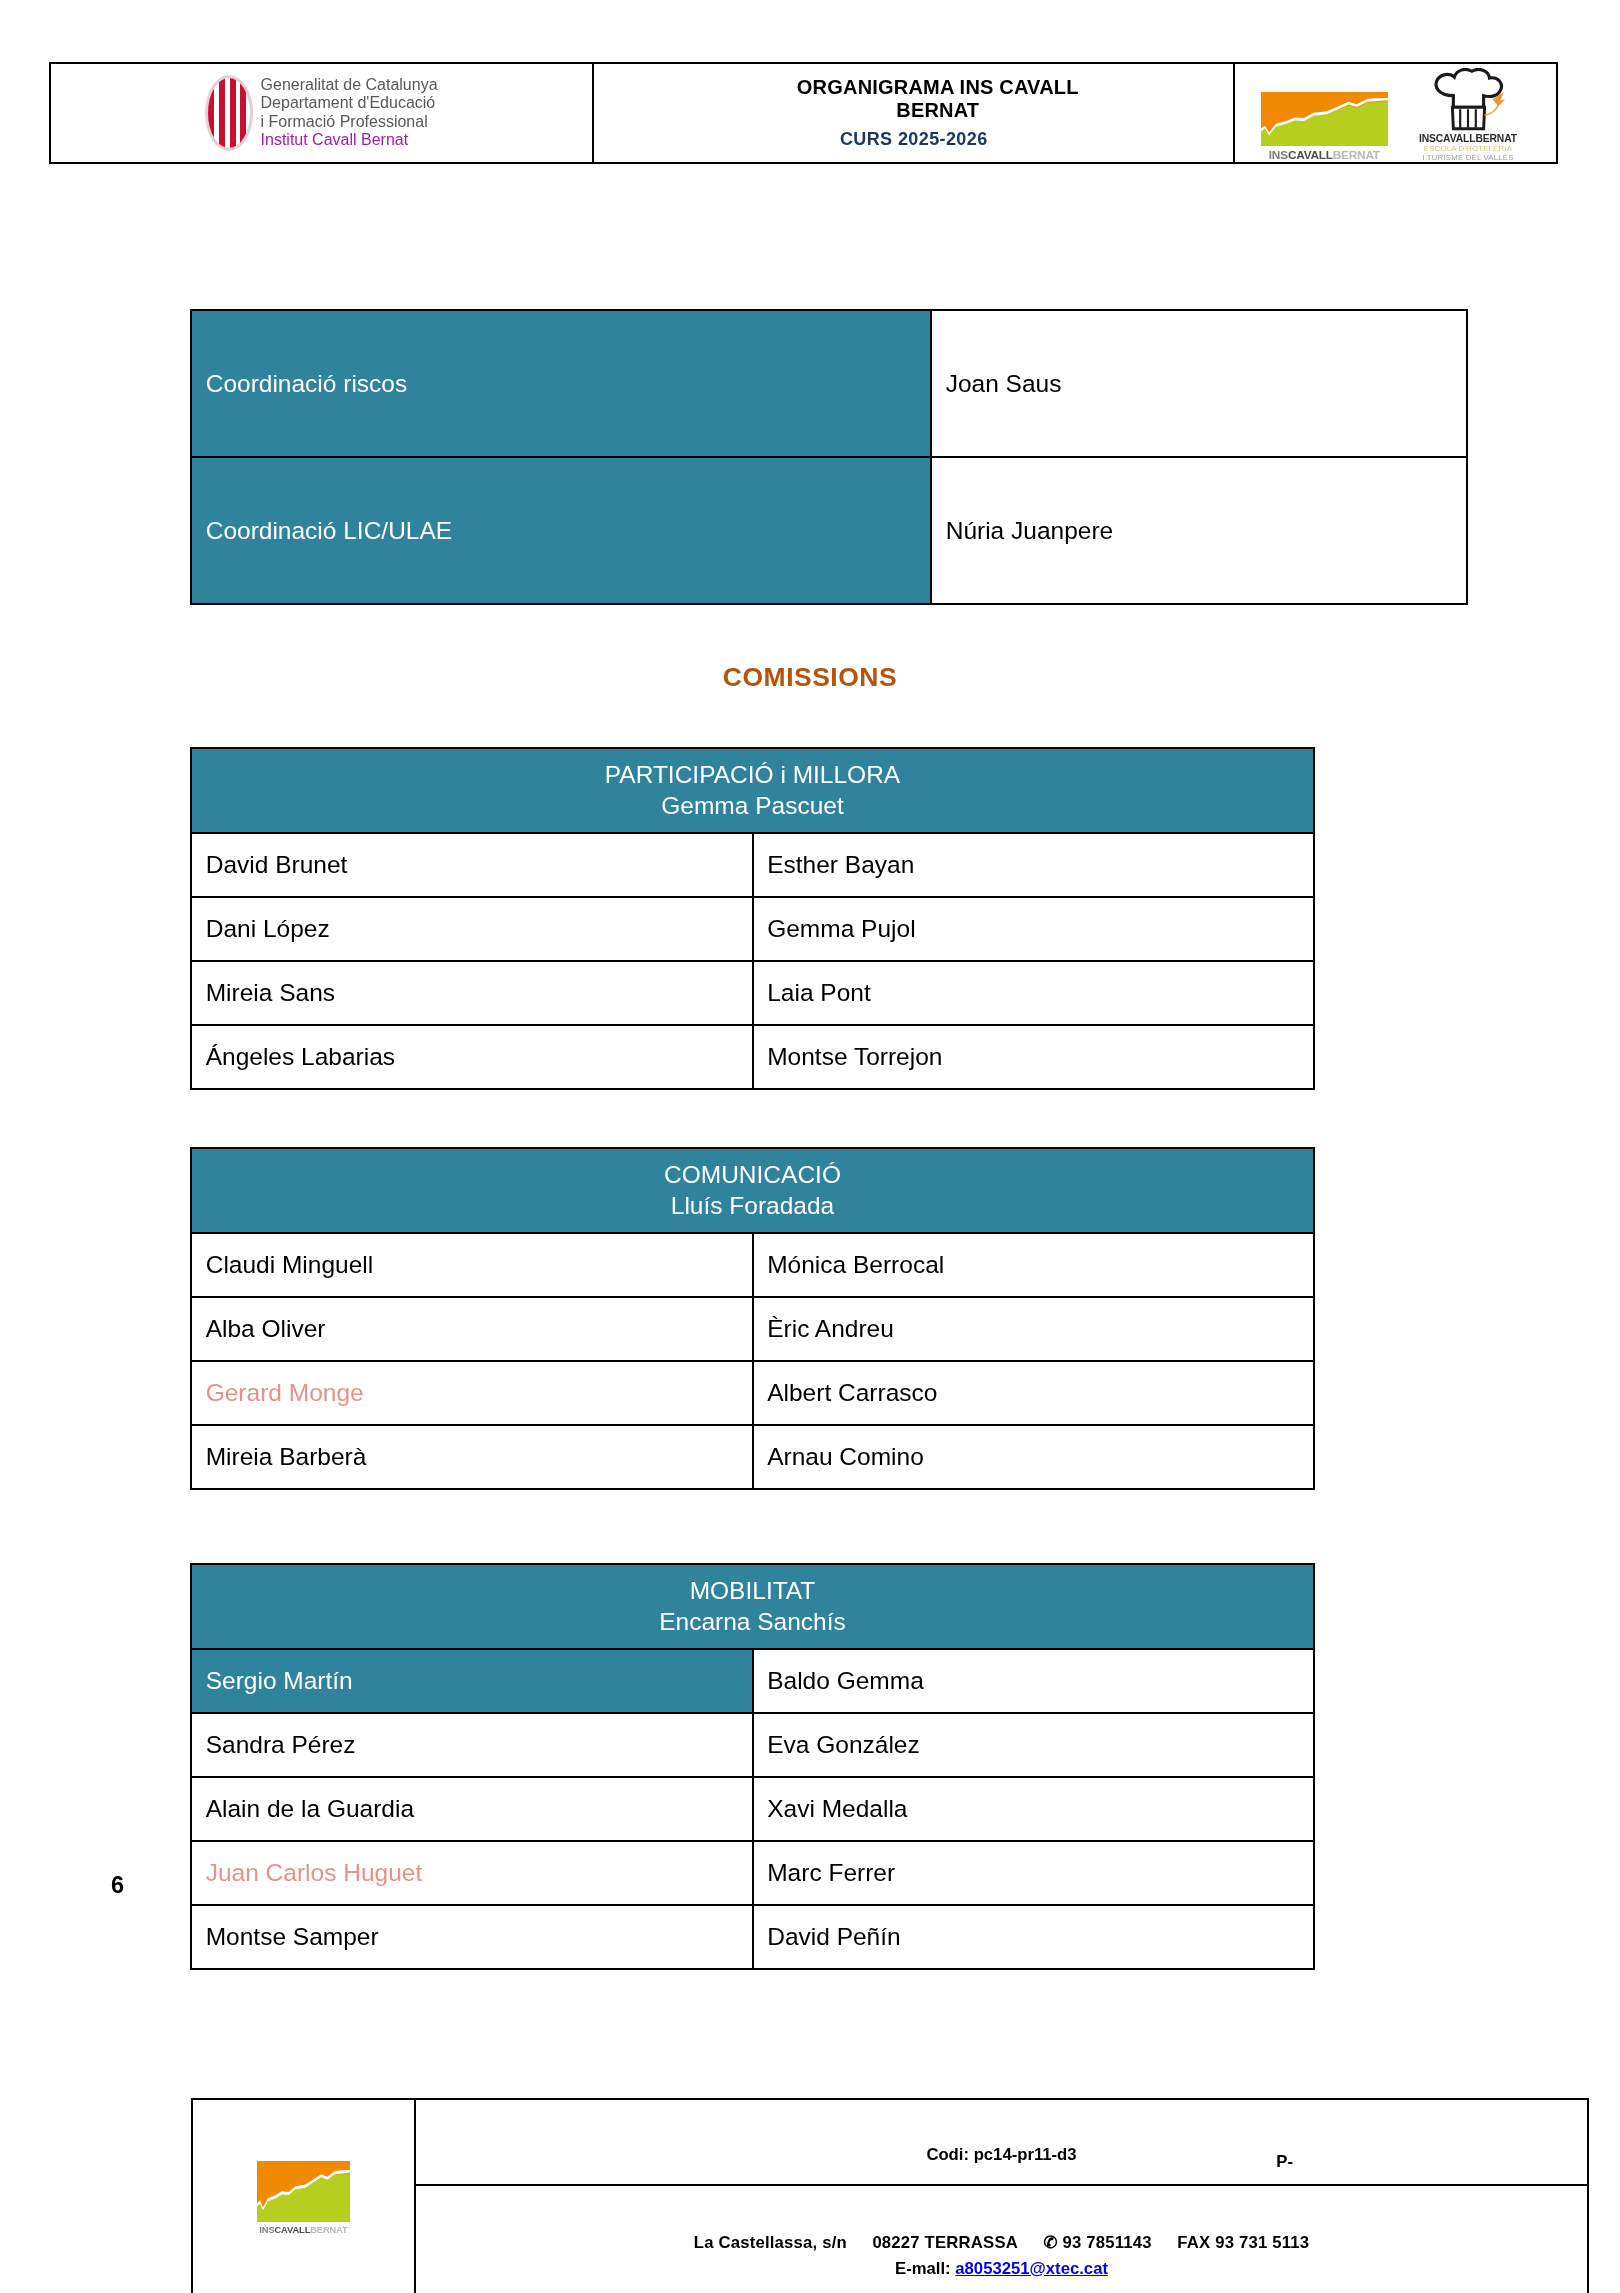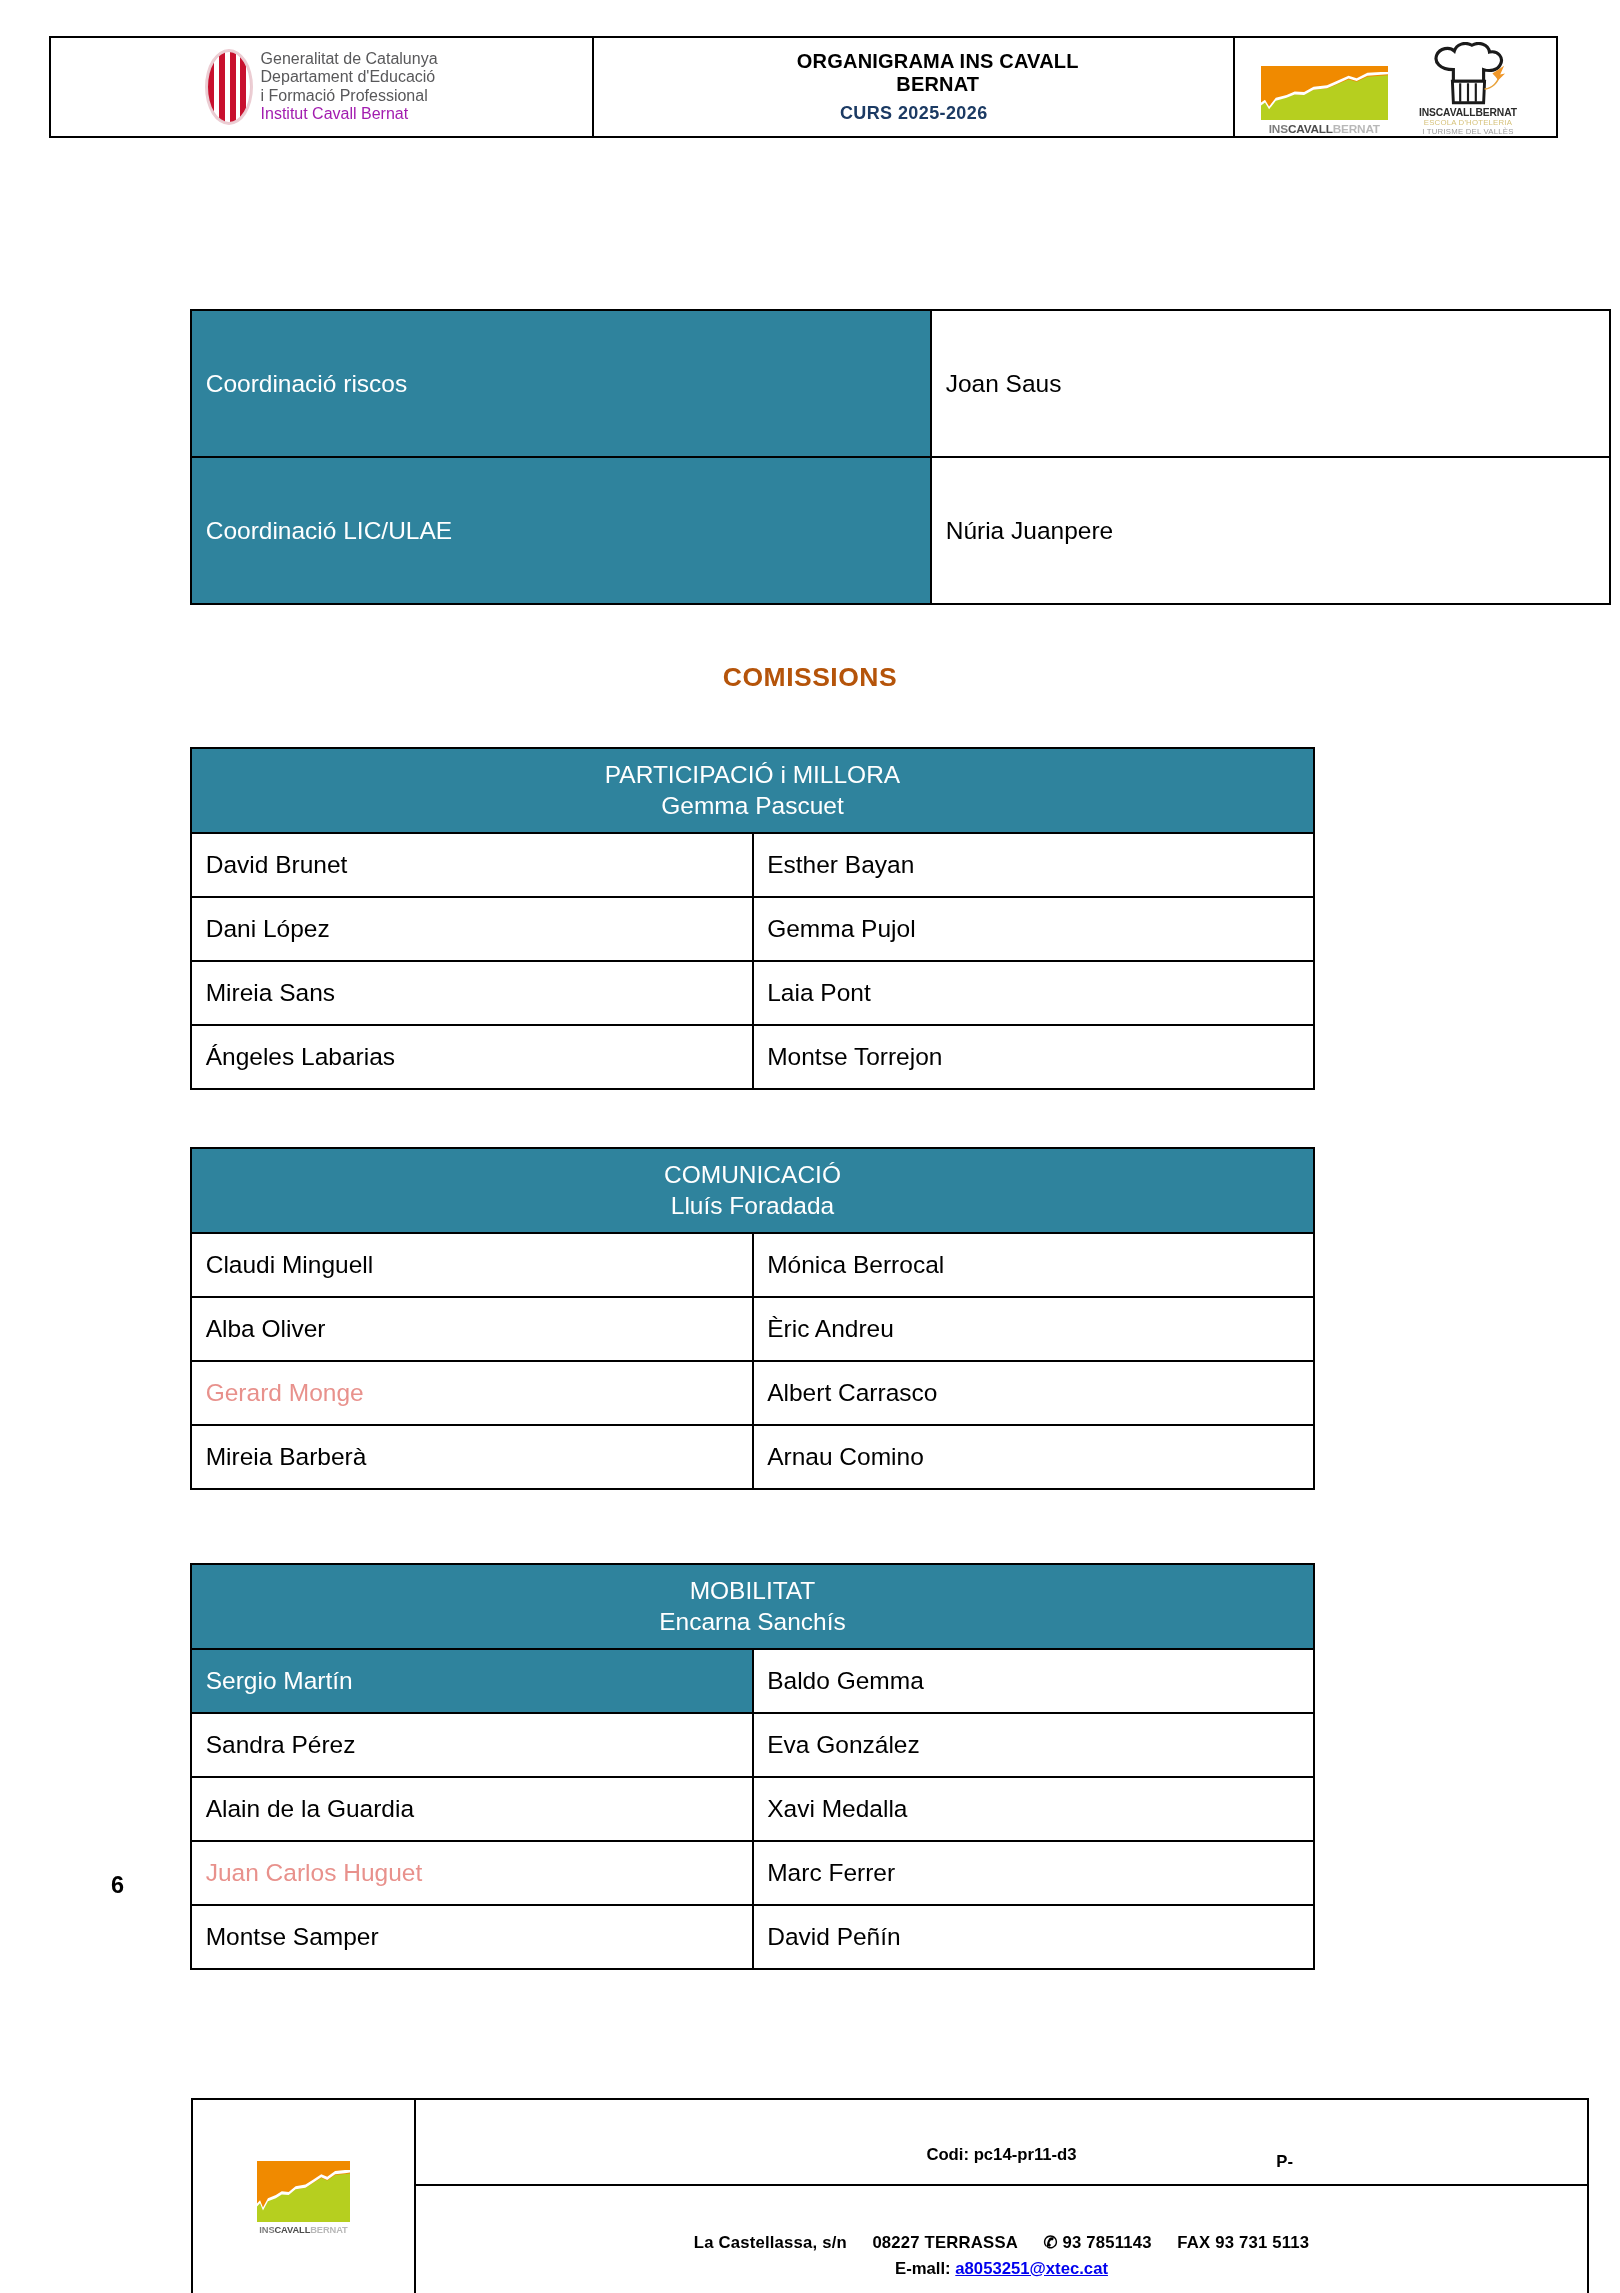--- a/index.html
+++ b/index.html
@@ -16,21 +16,21 @@
     width: 1620px;
     height: 2294px;
     background: #ffffff;
     overflow: hidden;
   }
 
   
   .header-table {
     position: absolute;
     left: 49px;
-    top: 36px;
+    top: 62px;
     width: 1509px;
     height: 96px;
     border: 2px solid #000;
     border-collapse: collapse;
     box-sizing: border-box;
   }
   .header-table td {
     border: 2px solid #000;
     vertical-align: middle;
     padding: 0;
@@ -193,21 +193,21 @@
   .pad-left-extra { padding-left: 21.6px; }
 
   
   #coord-table {
     left: 190px;
     top: 309px;
     width: 1245px;
   }
   #coord-table td { height: 147px; }
   #coord-table .c1 { width: 740px; }
-  #coord-table .c2 { width: 679px; }
+  #coord-table .c2 { width: 536px; }
 
   
   #comissions-heading {
     position: absolute;
     left: 0;
     top: 662px;
     width: 1620px;
     text-align: center;
     font-size: 26.5px;
     font-weight: bold;

